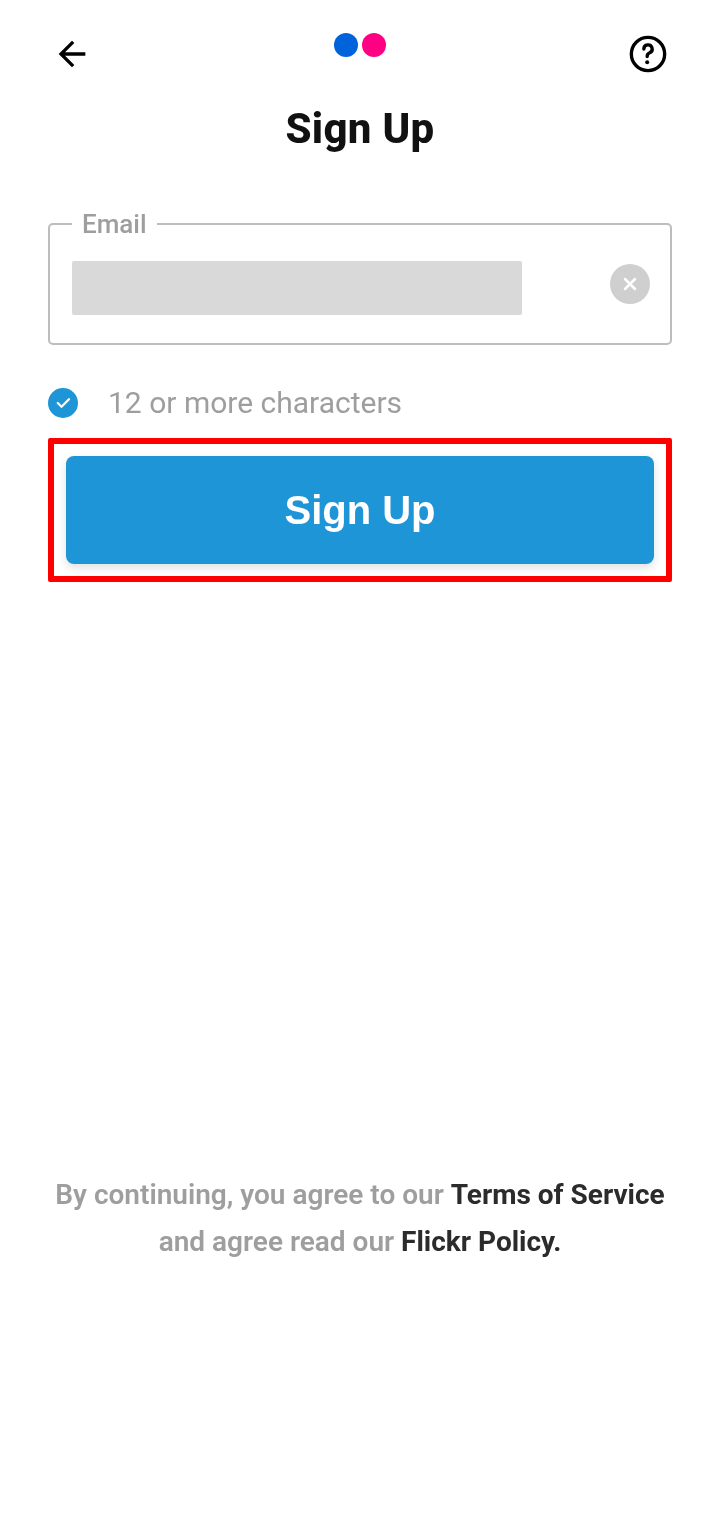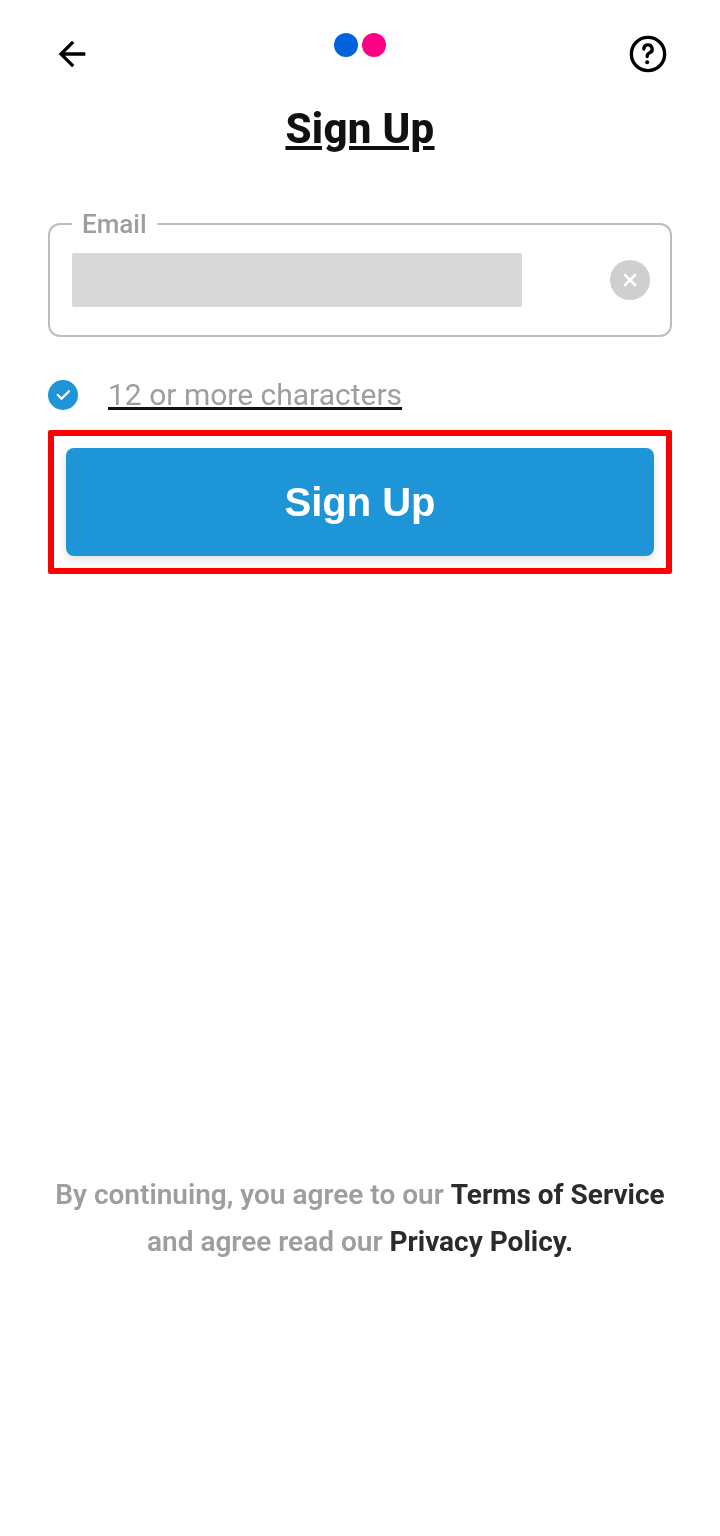--- a/index.html
+++ b/index.html
@@ -1,29 +1,29 @@
 <!DOCTYPE html>
 <html><head>
 <meta charset="utf-8">
 <style>
   * { box-sizing: border-box; margin: 0; padding: 0; }
   html, body { width: 720px; height: 1536px; font-family: -apple-system, BlinkMacSystemFont, "Segoe UI", Roboto, Helvetica, Arial, sans-serif; background:#fff; color:#111; }
-  .screen { position:relative; width:720px; height:1356px; overflow:hidden;text-decoration:underline; }
+  .screen { position:relative; width:720px; height:1356px; overflow:hidden; }
   
   .topbar { position:relative; height:90px; display:flex; align-items:center; justify-content:center; }
   .back-btn { position:absolute; left:48px; top:30px; width:48px; height:48px; display:flex; align-items:center; justify-content:center; background:none; border:none; cursor:pointer; }
   .help-btn { position:absolute; right:48px; top:30px; width:48px; height:48px; display:flex; align-items:center; justify-content:center; background:none; border:none; cursor:pointer; }
   .logo { display:flex; gap:4px; align-items:center; }
   .logo .dot { width:24px; height:24px; border-radius:50%; }
   .logo .dot.blue { background:#0063dc; }
   .logo .dot.pink { background:#ff0084; }
   .title { text-align:center; font-size:42px; font-weight:800; margin-top:14px; letter-spacing:0.3px; }
   
   .form { padding: 44px 48px 0 48px; }
-  .field { position:relative; border:2px solid #bdbdbd; border-radius:12px; padding:28px 70px 28px 22px; margin-top:26px; }
+  .field { position:relative; border:2px solid #bdbdbd; border-radius:5px; padding:36px 70px 28px 22px; margin-top:26px; }
   .field.active { border-color:#1e95d6; }
   .field .legend { position:absolute; top:-16px; left:22px; background:#fff; padding:0 10px; font-size:26px; color:#9e9e9e; font-weight:500; }
   .field.active .legend { color:#1e95d6; }
   .field .value-mask { height:54px; background:#d9d9d9; border-radius:2px; }
   .field .value-mask.email { width:450px; }
   .field .value-mask.pw { width:160px; }
   .field .trail { position:absolute; right:18px; top:50%; transform:translateY(-50%); width:44px; height:44px; display:flex; align-items:center; justify-content:center; border:none; background:none; cursor:pointer; }
   .clear-circle { width:40px; height:40px; border-radius:50%; background:#cfcfcf; display:flex; align-items:center; justify-content:center; }
   .clear-circle svg { width:20px; height:20px; }
   
@@ -95,17 +95,17 @@
     </div>
 
     <div class="highlight">
       <button class="signup-btn">Sign Up</button>
     </div>
 
   </div>
 
   <div class="footer">
     <p class="terms">
-      <span>By continuing, you agree to our </span><span class="strong">Terms of Service</span><span> and agree read our </span><span class="strong">Privacy Policy.</span>
+      <span>By continuing, you agree to our </span><span class="strong">Terms of Service</span><span> and agree read our </span><span class="strong">Flickr Policy.</span>
     </p>
   </div>
 
 </div>
 
 </body></html>

